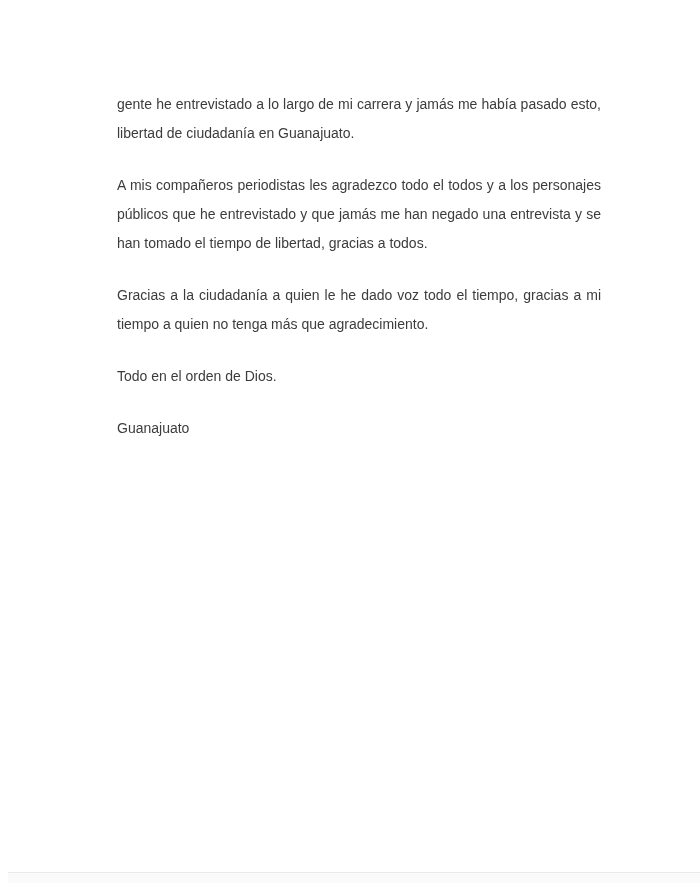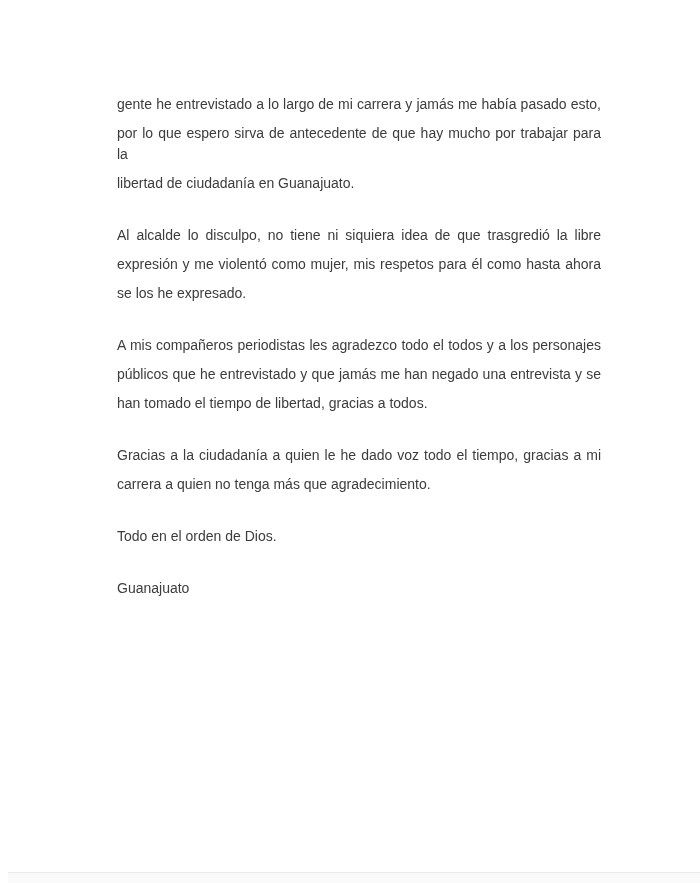--- a/index.html
+++ b/index.html
@@ -40,36 +40,30 @@
     border-top:1px solid var(--gap-border);
   }
 </style>
 </head>
 <body>
 
 <div class="document-page">
   <div class="letter-body">
       <div class="para">
         <div class="line just">gente he entrevistado a lo largo de mi carrera y jamás me había pasado esto,</div>
-        <div class="line just">por lo que espero sirva de antecedente de que hay mucho por trabajar para la</div>
         <div class="line">libertad de ciudadanía en Guanajuato.</div>
-      </div>
-      <div class="para">
-        <div class="line just">Al alcalde lo disculpo, no tiene ni siquiera idea de que trasgredió la libre</div>
-        <div class="line just">expresión y me violentó como mujer, mis respetos para él como hasta ahora</div>
-        <div class="line">se los he expresado.</div>
       </div>
       <div class="para">
         <div class="line just">A mis compañeros periodistas les agradezco todo el todos y a los personajes</div>
         <div class="line just">públicos que he entrevistado y que jamás me han negado una entrevista y se</div>
         <div class="line">han tomado el tiempo de libertad, gracias a todos.</div>
       </div>
       <div class="para">
         <div class="line just">Gracias a la ciudadanía a quien le he dado voz todo el tiempo, gracias a mi</div>
-        <div class="line">carrera a quien no tenga más que agradecimiento.</div>
+        <div class="line">tiempo a quien no tenga más que agradecimiento.</div>
       </div>
       <div class="para">
         <div class="line">Todo en el orden de Dios.</div>
       </div>
       <div class="para">
         <div class="line">Guanajuato</div>
       </div>
     </div>
 </div>
 <div class="viewer-gap"></div>

